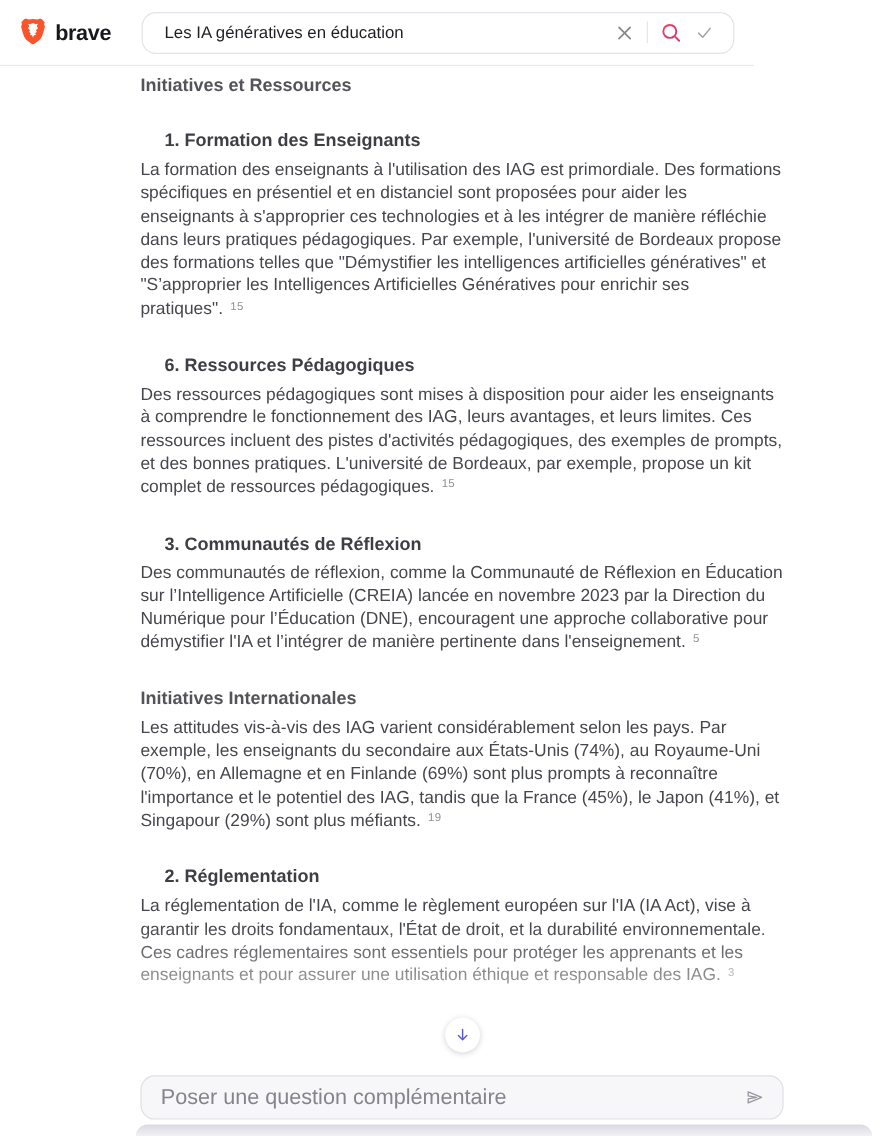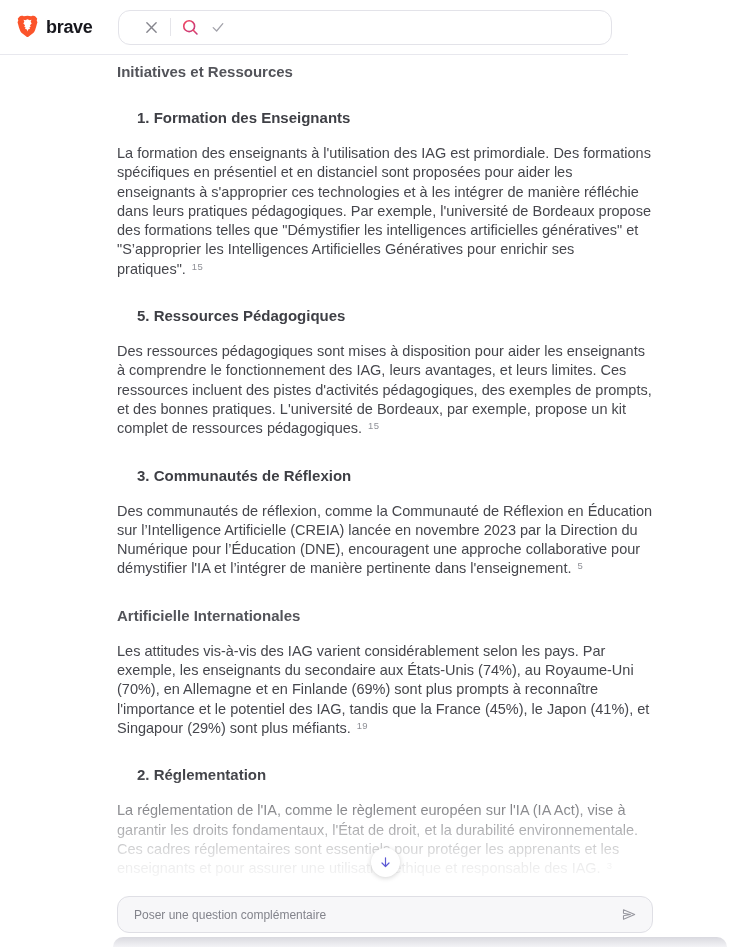--- a/index.html
+++ b/index.html
@@ -30,21 +30,21 @@
     cursor:pointer; flex:0 0 auto;
   }
   .vdivider { width:1px; height:18px; background:#e5e5ea; margin:0 5px; }
   
   .content {
     position:absolute; left:117px; top:54px; width:536px; padding-top:8px; z-index:1;
   }
   .sec-h  { font-size:15px; font-weight:700; color:#53545a; margin-top:26px; line-height:20px; }
   .sub-h  { font-size:15px; font-weight:700; color:#3e3f45; margin-top:26px; line-height:20px;margin-left:20px; }
   .content > :first-child { margin-top:0; }
-  .para   { font-size:14.5px; line-height:19.3px; color:#46474d; margin-top:16px; }
+  .para   { font-size:14.5px; line-height:19.3px; color:#46474d; margin-top:5px; }
   .cite   {
     font-size:9.5px; color:#8f9097; margin-left:6px;
     position:relative; top:-4px; cursor:pointer; letter-spacing:0.3px;
   }
   
   .fade {
     position:absolute; left:0; top:772px; width:734px; height:118px; z-index:2;
     background:linear-gradient(to bottom, rgba(255,255,255,0) 0%,
       rgba(255,255,255,0.45) 40%, rgba(255,255,255,0.88) 75%, #ffffff 100%);
     pointer-events:none;
@@ -54,21 +54,21 @@
     border-radius:50%; background:#fff; box-shadow:0 1px 5px rgba(0,0,0,0.18);
     display:flex; align-items:center; justify-content:center; cursor:pointer;
   }
   .followup {
     position:absolute; left:117px; top:896px; width:536px; height:37px; z-index:3;
     border:1px solid #dfdfe5; border-radius:12px; background:#f7f7f9;
     display:flex; align-items:center; padding:0 10px 0 16px;
   }
   .followup-input {
     flex:1; border:none; outline:none; background:transparent;
-    font-size:12px; color:#303137; font-family:inherit;
+    font-size:18px; color:#303137; font-family:inherit;
   }
   .followup-input::placeholder { color:#83848c; opacity:1; }
   .bottom-strip {
     position:absolute; left:113px; top:937px; width:614px; height:10px; z-index:1;
     border-radius:10px 10px 0 0;
     background:linear-gradient(to bottom, #d9d9df, #f3f3f6);
   }
 </style>
 </head>
 <body>
@@ -80,20 +80,21 @@
       <span style="display:flex;">
         <svg width="23" height="26" viewBox="0 0 24 28">
           <path fill="#fb542b" d="M21.9 6.6l.6-1.5L20.8 3c-.9-1-2.3-1.4-3.6-1L16 2.4 12 2l-4 .4-1.2-.4c-1.3-.4-2.7 0-3.6 1L1.5 5.1l.6 1.5-.8 2.2s1.3 5 2.2 7.6c.6 1.8 1.5 3.5 3 4.7l4.2 3c.4.3.9.6 1.3.6s.9-.3 1.3-.6l4.2-3c1.5-1.2 2.4-2.9 3-4.7.9-2.6 2.2-7.6 2.2-7.6l-.8-2.2z"></path>
           <path fill="#ffffff" d="M12 5.6l2.5 1.1 1.8-.4-.9 2.1 1.1 1.9-1.9 1.8.9 1.4-1.6 1.4.9 1.1-2.1.8-.7 2.1-.7-2.1-2.1-.8.9-1.1-1.6-1.4.9-1.4-1.9-1.8 1.1-1.9-.9-2.1 1.8.4L12 5.6z"></path>
         </svg>
       </span>
       <span class="brand-name">brave</span>
     </div>
 
     <div class="searchbox">
+      <input class="search-value" type="text" value="Les IA génératives en éducation" style="">
       <span class="icon-btn">
         <svg width="13" height="13" viewBox="0 0 14 14">
           <path d="M2 2 L12 12 M12 2 L2 12" stroke="#85858d" stroke-width="1.5" stroke-linecap="round" fill="none"></path>
         </svg>
       </span>
       <span class="vdivider"></span>
       <span class="icon-btn">
         <svg width="19" height="19" viewBox="0 0 20 20">
           <defs>
             <linearGradient id="mg" x1="0" y1="0" x2="1" y2="1">
@@ -112,27 +113,27 @@
       </span>
     </div>
   </div>
 
   <div class="content">
     <div class="sec-h">Initiatives et Ressources</div>
 
     <div class="sub-h">1. Formation des Enseignants</div>
     <p class="para"><span>La formation des enseignants à l'utilisation des IAG est primordiale. Des formations spécifiques en présentiel et en distanciel sont proposées pour aider les enseignants à s'approprier ces technologies et à les intégrer de manière réfléchie dans leurs pratiques pédagogiques. Par exemple, l'université de Bordeaux propose des formations telles que "Démystifier les intelligences artificielles génératives" et "S’approprier les Intelligences Artificielles Génératives pour enrichir ses pratiques".</span><span class="cite">15</span></p>
 
-    <div class="sub-h">5. Ressources Pédagogiques</div>
+    <div class="sub-h">6. Ressources Pédagogiques</div>
     <p class="para"><span>Des ressources pédagogiques sont mises à disposition pour aider les enseignants à comprendre le fonctionnement des IAG, leurs avantages, et leurs limites. Ces ressources incluent des pistes d'activités pédagogiques, des exemples de prompts, et des bonnes pratiques. L'université de Bordeaux, par exemple, propose un kit complet de ressources pédagogiques.</span><span class="cite">15</span></p>
 
     <div class="sub-h">3. Communautés de Réflexion</div>
     <p class="para"><span>Des communautés de réflexion, comme la Communauté de Réflexion en Éducation sur l’Intelligence Artificielle (CREIA) lancée en novembre 2023 par la Direction du Numérique pour l’Éducation (DNE), encouragent une approche collaborative pour démystifier l'IA et l’intégrer de manière pertinente dans l'enseignement.</span><span class="cite">5</span></p>
 
-    <div class="sec-h">Artificielle Internationales</div>
+    <div class="sec-h">Initiatives Internationales</div>
 
     <p class="para"><span>Les attitudes vis-à-vis des IAG varient considérablement selon les pays. Par exemple, les enseignants du secondaire aux États-Unis (74%), au Royaume-Uni (70%), en Allemagne et en Finlande (69%) sont plus prompts à reconnaître l'importance et le potentiel des IAG, tandis que la France (45%), le Japon (41%), et Singapour (29%) sont plus méfiants.</span><span class="cite">19</span></p>
 
     <div class="sub-h">2. Réglementation</div>
     <p class="para"><span>La réglementation de l'IA, comme le règlement européen sur l'IA (IA Act), vise à garantir les droits fondamentaux, l'État de droit, et la durabilité environnementale. Ces cadres réglementaires sont essentiels pour protéger les apprenants et les enseignants et pour assurer une utilisation éthique et responsable des IAG.</span><span class="cite">3</span></p>
   </div>
 
   <div class="fade"></div>
 
   <div class="scroll-btn">

